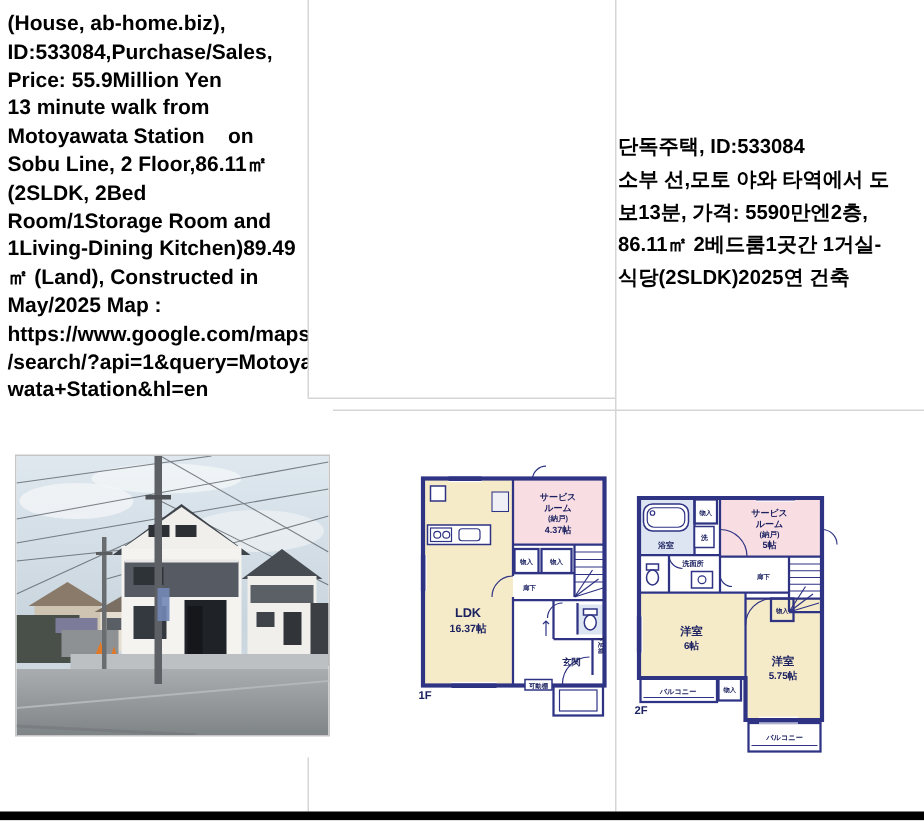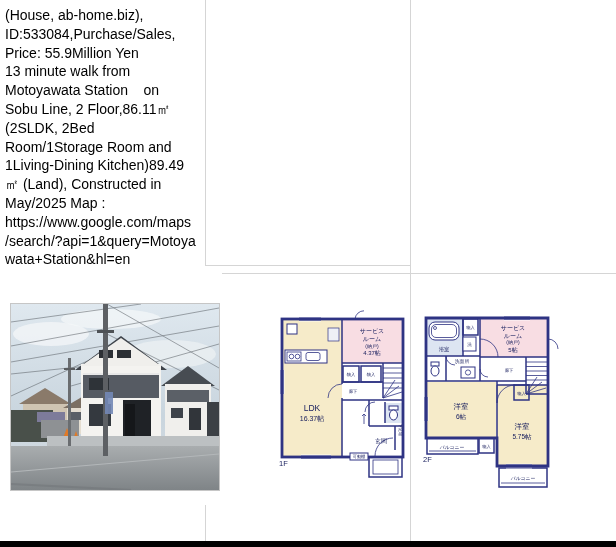--- a/index.html
+++ b/index.html
@@ -1,17 +1,17 @@
 <!DOCTYPE html>
 <html><head>
 <meta charset="utf-8">
 <style>
   html,body{margin:0;padding:0;background:#fff;}
   .screen{position:relative;width:616px;height:547px;background:#ffffff;overflow:hidden;
-          font-family:"Liberation Sans",sans-serif;color:#000;}
+          font-family:"Liberation Sans",sans-serif;color:#000;font-weight:bold;}
   .cell{position:absolute;white-space:pre;overflow:hidden;}
   .cell-en{left:5px;top:6px;width:200px;height:268px;font-size:14px;line-height:18.8px;}
   .cell-zh{left:210px;top:77px;width:200px;height:120px;font-size:14.5px;line-height:19px;letter-spacing:0.5px;}
   .cell-ko{left:412px;top:87px;width:204px;height:114px;font-size:13.5px;line-height:21.8px;}
   .gridline{position:absolute;background:#d5d5d5;}
   .gl-v1a{left:205px;top:0;width:1px;height:265px;}
   .gl-v1b{left:205px;top:505px;width:1px;height:36px;}
   .gl-v2{left:410px;top:0;width:1px;height:541px;}
   .gl-h1{left:205px;top:265px;width:205px;height:1px;}
   .gl-h2{left:222px;top:273px;width:394px;height:1px;}
@@ -43,20 +43,25 @@
 Motoyawata Station    on
 Sobu Line, 2 Floor,86.11㎡
 (2SLDK, 2Bed
 Room/1Storage Room and
 1Living-Dining Kitchen)89.49
 ㎡ (Land), Constructed in
 May/2025 Map :
 https://www.google.com/maps
 /search/?api=1&amp;query=Motoya
 wata+Station&amp;hl=en</div>
+  <div class="cell cell-ko">단독주택, ID:533084
+소부 선,모토 야와 타역에서 도
+보13분, 가격: 5590만엔2층,
+86.11㎡ 2베드룸1곳간 1거실-
+식당(2SLDK)2025연 건축</div>
 
   <div class="imgbox photoframe">
     <svg width="208" height="186" viewBox="0 0 208 186">
       <defs>
         <linearGradient id="sky" x1="0" y1="0" x2="0" y2="1">
           <stop offset="0" stop-color="#dfe8ef"></stop>
             <stop offset="0.6" stop-color="#c9d5de"></stop>
             <stop offset="1" stop-color="#d7dde2"></stop>
         </linearGradient>
         <linearGradient id="road" x1="0" y1="0" x2="0" y2="1">
@@ -201,21 +206,21 @@
       <text x="80" y="66" font-size="4.3" text-anchor="middle">物入</text>
       <text x="100" y="66" font-size="4.3" text-anchor="middle">物入</text>
       <text x="82" y="83" font-size="4.3" text-anchor="middle">廊下</text>
       <text x="110" y="133" font-size="6" text-anchor="middle">玄関</text>
       <text x="128" y="120" font-size="4" text-anchor="middle" transform="rotate(90 128 120)">下足箱</text>
       <text x="88" y="148.4" font-size="4.2" text-anchor="middle">可動棚</text>
       <text x="8" y="156" font-size="7.5" fill="#333">1F</text>
     </svg>
   </div>
 
-  <div class="imgbox" style="left:416px;top:309px">
+  <div class="imgbox" style="left:416px;top:323px">
     <svg class="plan" width="150" height="202" viewBox="0 0 150 202">
 
       <polygon points="10,9 132,9 132,157 81,157 81,129 10,129" fill="#ffffff"></polygon>
       <rect x="11" y="10" width="36" height="37" fill="#dde5f2"></rect>
       <rect x="64" y="10" width="67" height="38" fill="#f8dde3"></rect>
       <rect x="11" y="73" width="69" height="56" fill="#f6ebc9"></rect>
       <rect x="81" y="76" width="50" height="80" fill="#f6ebc9"></rect>
       <rect x="47" y="10" width="15" height="16" class="iwall" fill="#f8dde3"></rect>
       <rect x="98" y="76" width="15" height="15" class="iwall" fill="#f8dde3"></rect>
       <rect x="63" y="129" width="15" height="15" class="iwall" fill="#f8dde3"></rect>

